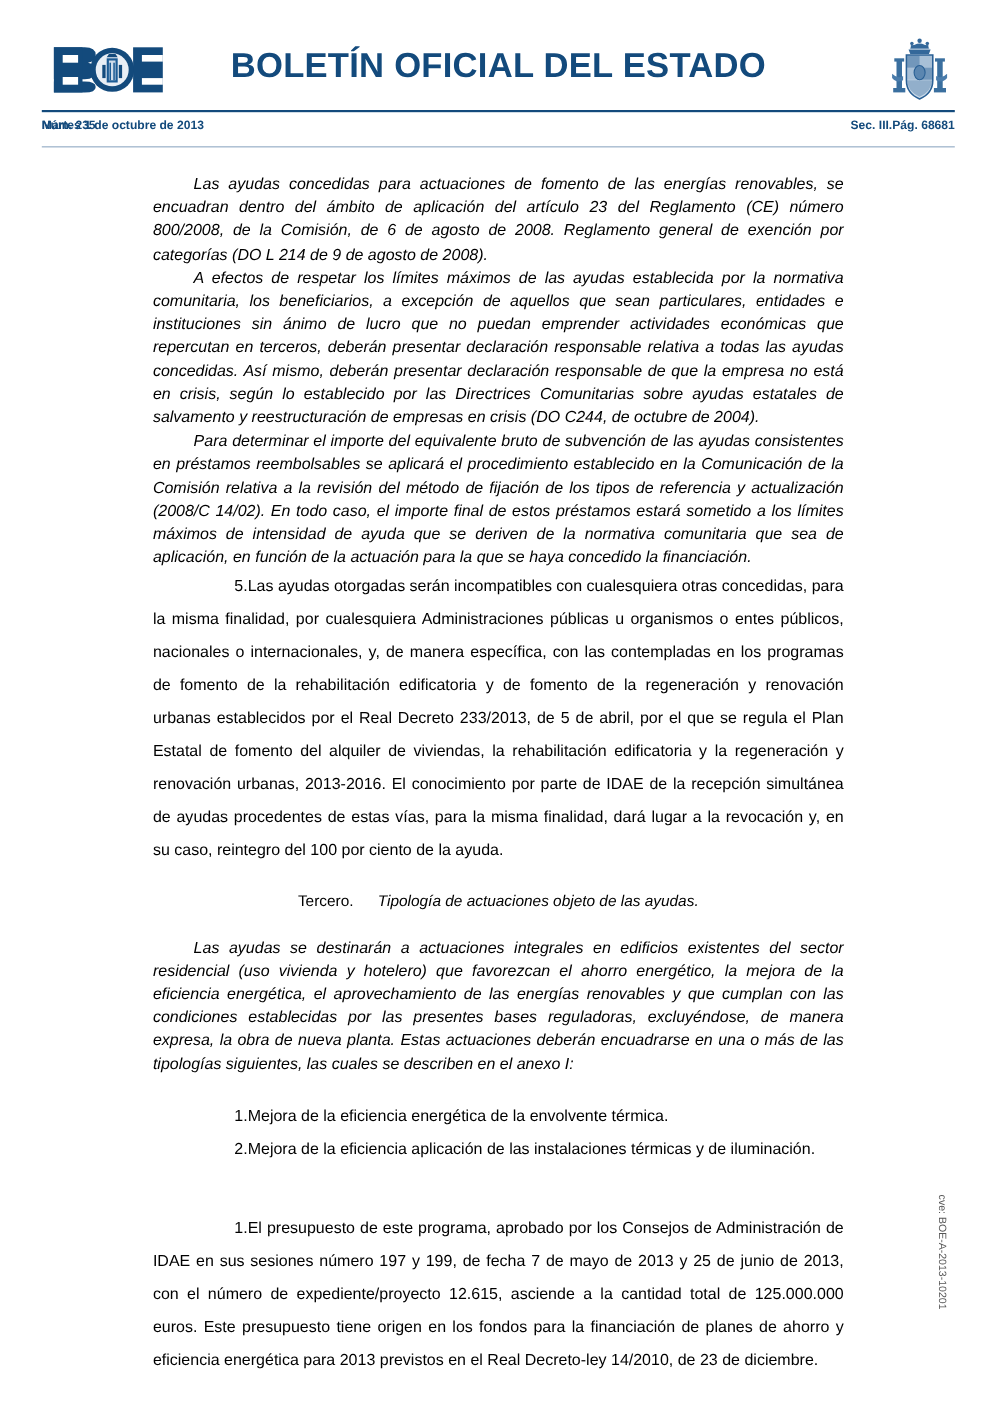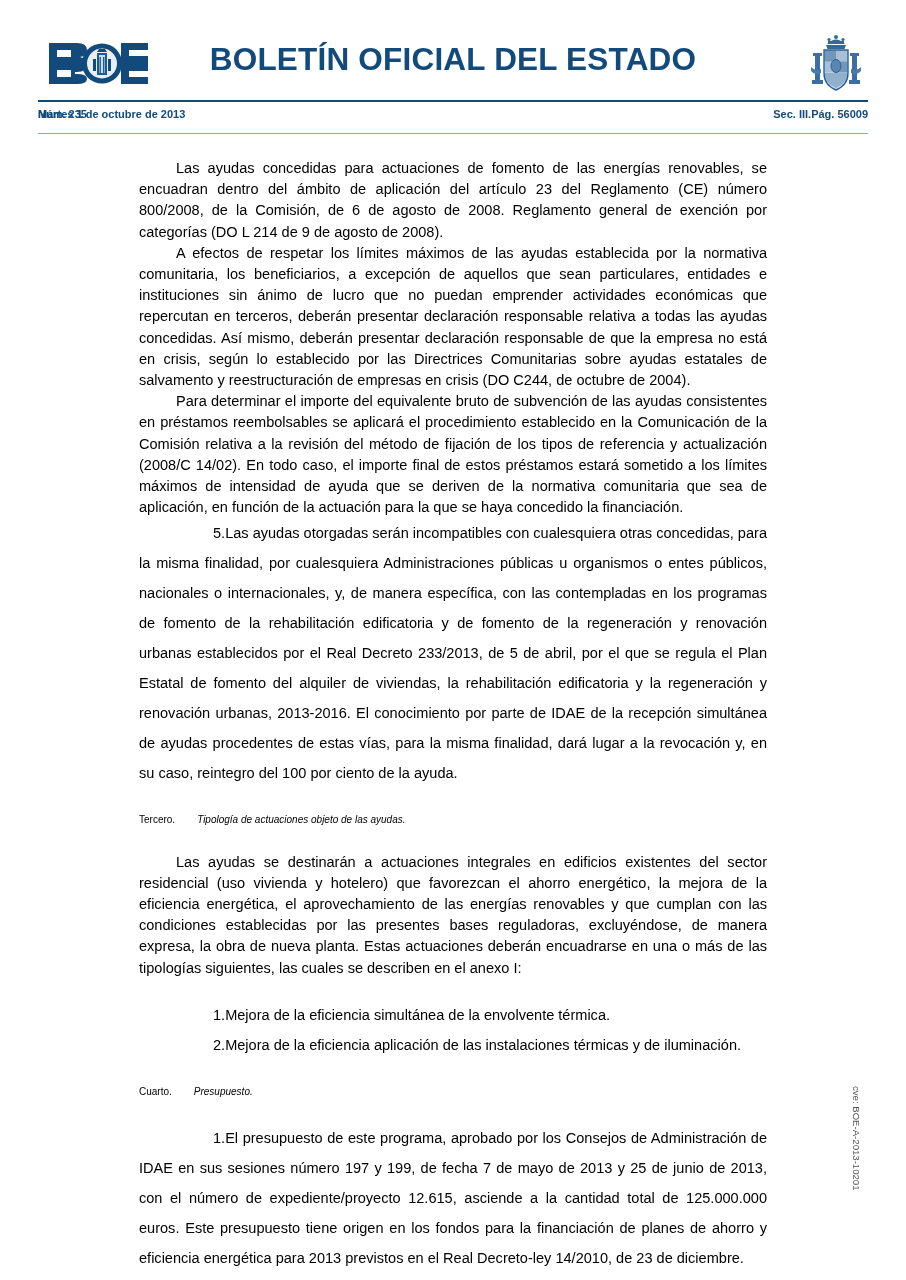--- a/index.html
+++ b/index.html
@@ -104,26 +104,27 @@
     top: 158px;
     width: 628px;
   }
   p.para {
     margin: 0;
     font-size: 14.55px;
     line-height: 21.2px;
     text-align: justify;
     text-indent: 37px;
     hyphens: none;
+    font-style: italic;
   }
   p.heading {
     margin: 0;
-    font-size: 10px;
+    font-size: 14px;
     line-height: 21.2px;
-    text-align: left;
+    text-align: center;
     text-indent: 0;
   }
   p.heading .ord { }
   p.heading .ital {
     font-style: italic;
     margin-left: 22px;
   }
   p.numitem {
     margin: 0;
     font-size: 14.55px;
@@ -227,21 +228,21 @@
     </svg>
   </div>
 </div>
 
 <div class="rule-top"></div>
 
 <div class="infobar">
   <div class="num">Núm. 235</div>
   <div class="date">Martes 1 de octubre de 2013</div>
   <div class="secpag">
-    <span class="sec">Sec. III.</span><span>Pág. 56009</span>
+    <span class="sec">Sec. III.</span><span>Pág. 68681</span>
   </div>
 </div>
 
 <div class="rule-bottom"></div>
 
 <div class="doc-body">
 
   <p class="para">Las ayudas concedidas para actuaciones de fomento de las energías renovables, se encuadran dentro del ámbito de aplicación del artículo 23 del Reglamento (CE) número 800/2008, de la Comisión, de 6 de agosto de 2008. Reglamento general de exención por categorías (DO L 214 de 9 de agosto de 2008).</p>
 
   <p class="para">A efectos de respetar los límites máximos de las ayudas establecida por la normativa comunitaria, los beneficiarios, a excepción de aquellos que sean particulares, entidades e instituciones sin ánimo de lucro que no puedan emprender actividades económicas que repercutan en terceros, deberán presentar declaración responsable relativa a todas las ayudas concedidas. Así mismo, deberán presentar declaración responsable de que la empresa no está en crisis, según lo establecido por las Directrices Comunitarias sobre ayudas estatales de salvamento y reestructuración de empresas en crisis (DO C244, de octubre de 2004).</p>
@@ -253,26 +254,25 @@
   <div class="gap-md"></div>
 
   <p class="heading"><span class="ord">Tercero.</span><span class="ital">Tipología de actuaciones objeto de las ayudas.</span></p>
 
   <div class="gap-md"></div>
 
   <p class="para">Las ayudas se destinarán a actuaciones integrales en edificios existentes del sector residencial (uso vivienda y hotelero) que favorezcan el ahorro energético, la mejora de la eficiencia energética, el aprovechamiento de las energías renovables y que cumplan con las condiciones establecidas por las presentes bases reguladoras, excluyéndose, de manera expresa, la obra de nueva planta. Estas actuaciones deberán encuadrarse en una o más de las tipologías siguientes, las cuales se describen en el anexo I:</p>
 
   <div class="gap-md"></div>
 
-  <p class="numitem"><span class="marker">1.</span><span>Mejora de la eficiencia simultánea de la envolvente térmica.</span></p>
+  <p class="numitem"><span class="marker">1.</span><span>Mejora de la eficiencia energética de la envolvente térmica.</span></p>
   <p class="numitem"><span class="marker">2.</span><span>Mejora de la eficiencia aplicación de las instalaciones térmicas y de iluminación.</span></p>
 
   <div class="gap-md"></div>
 
-  <p class="heading"><span class="ord">Cuarto.</span><span class="ital">Presupuesto.</span></p>
 
   <div class="gap-md"></div>
 
   <p class="numitem"><span class="marker">1.</span><span>El presupuesto de este programa, aprobado por los Consejos de Administración de IDAE en sus sesiones número 197 y 199, de fecha 7 de mayo de 2013 y 25 de junio de 2013, con el número de expediente/proyecto 12.615, asciende a la cantidad total de 125.000.000 euros. Este presupuesto tiene origen en los fondos para la financiación de planes de ahorro y eficiencia energética para 2013 previstos en el Real Decreto-ley 14/2010, de 23 de diciembre.</span></p>
 
 
   <div class="gap-md"></div>
 
   <p class="numitem"><span class="marker">a)</span><span>Mejora de la eficiencia energética de la envolvente térmica: 31.250.000 euros, bajo la modalidad combinada de entrega dineraria sin contraprestación y préstamo reembolsable.</span></p>
 

